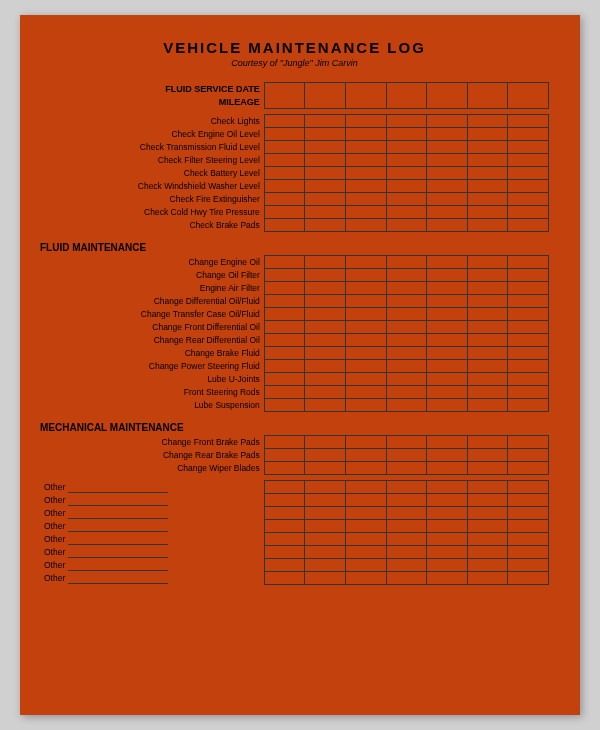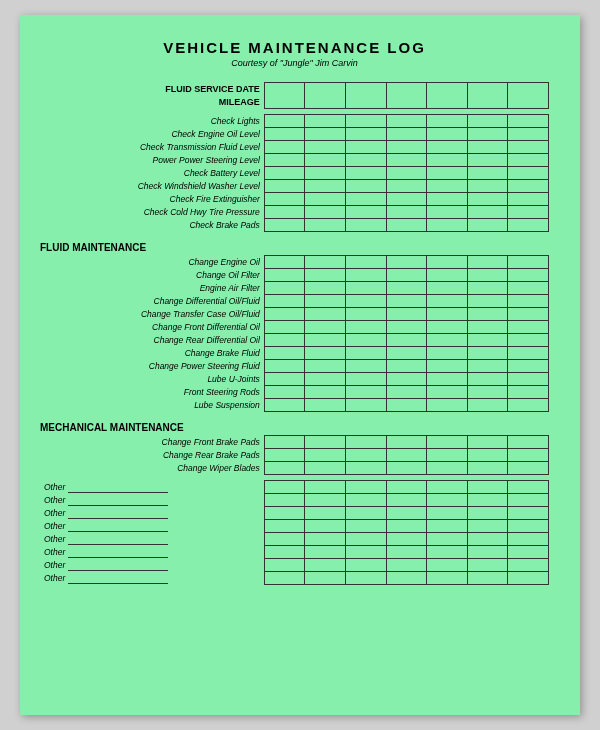--- a/index.html
+++ b/index.html
@@ -5,21 +5,21 @@
     * { box-sizing: border-box; margin: 0; padding: 0; }
     body {
       background: #d0d0d0;
       display: flex;
       justify-content: center;
       align-items: center;
       min-height: 100vh;
       font-family: Arial, sans-serif;
     }
     .page {
-      background: #86efac;
+      background: #c2410c;
       width: 560px;
       min-height: 700px;
       padding: 24px 31px 20px 20px;
       box-shadow: 2px 2px 8px rgba(0,0,0,0.3);
     }
     .title {
       text-align: center;
       font-size: 15px;
       font-weight: bold;
       letter-spacing: 2px;
@@ -56,21 +56,20 @@
     .section-header td {
       border: none !important;
       font-weight: bold;
       font-size: 10px;
       text-align: left;
       padding-top: 10px;
       padding-bottom: 2px;
     }
     .entry-row td.label-cell {
       font-size: 8.5px;
-      font-style: italic;
     }
     .other-row td.label-cell {
       font-size: 8.5px;
       text-align: left;
       padding-left: 2px;
     }
     .spacer-row td {
       border: none !important;
       height: 6px;
     }
@@ -152,21 +151,21 @@
       <td class="label-cell">Check Transmission Fluid Level</td>
       <td class="data-cell"></td>
           <td class="data-cell"></td>
           <td class="data-cell"></td>
           <td class="data-cell"></td>
           <td class="data-cell"></td>
           <td class="data-cell"></td>
           <td class="data-cell"></td>
     </tr>
     <tr class="entry-row">
-      <td class="label-cell">Power Power Steering Level</td>
+      <td class="label-cell">Check Filter Steering Level</td>
       <td class="data-cell"></td>
           <td class="data-cell"></td>
           <td class="data-cell"></td>
           <td class="data-cell"></td>
           <td class="data-cell"></td>
           <td class="data-cell"></td>
           <td class="data-cell"></td>
     </tr>
     <tr class="entry-row">
       <td class="label-cell">Check Battery Level</td>

